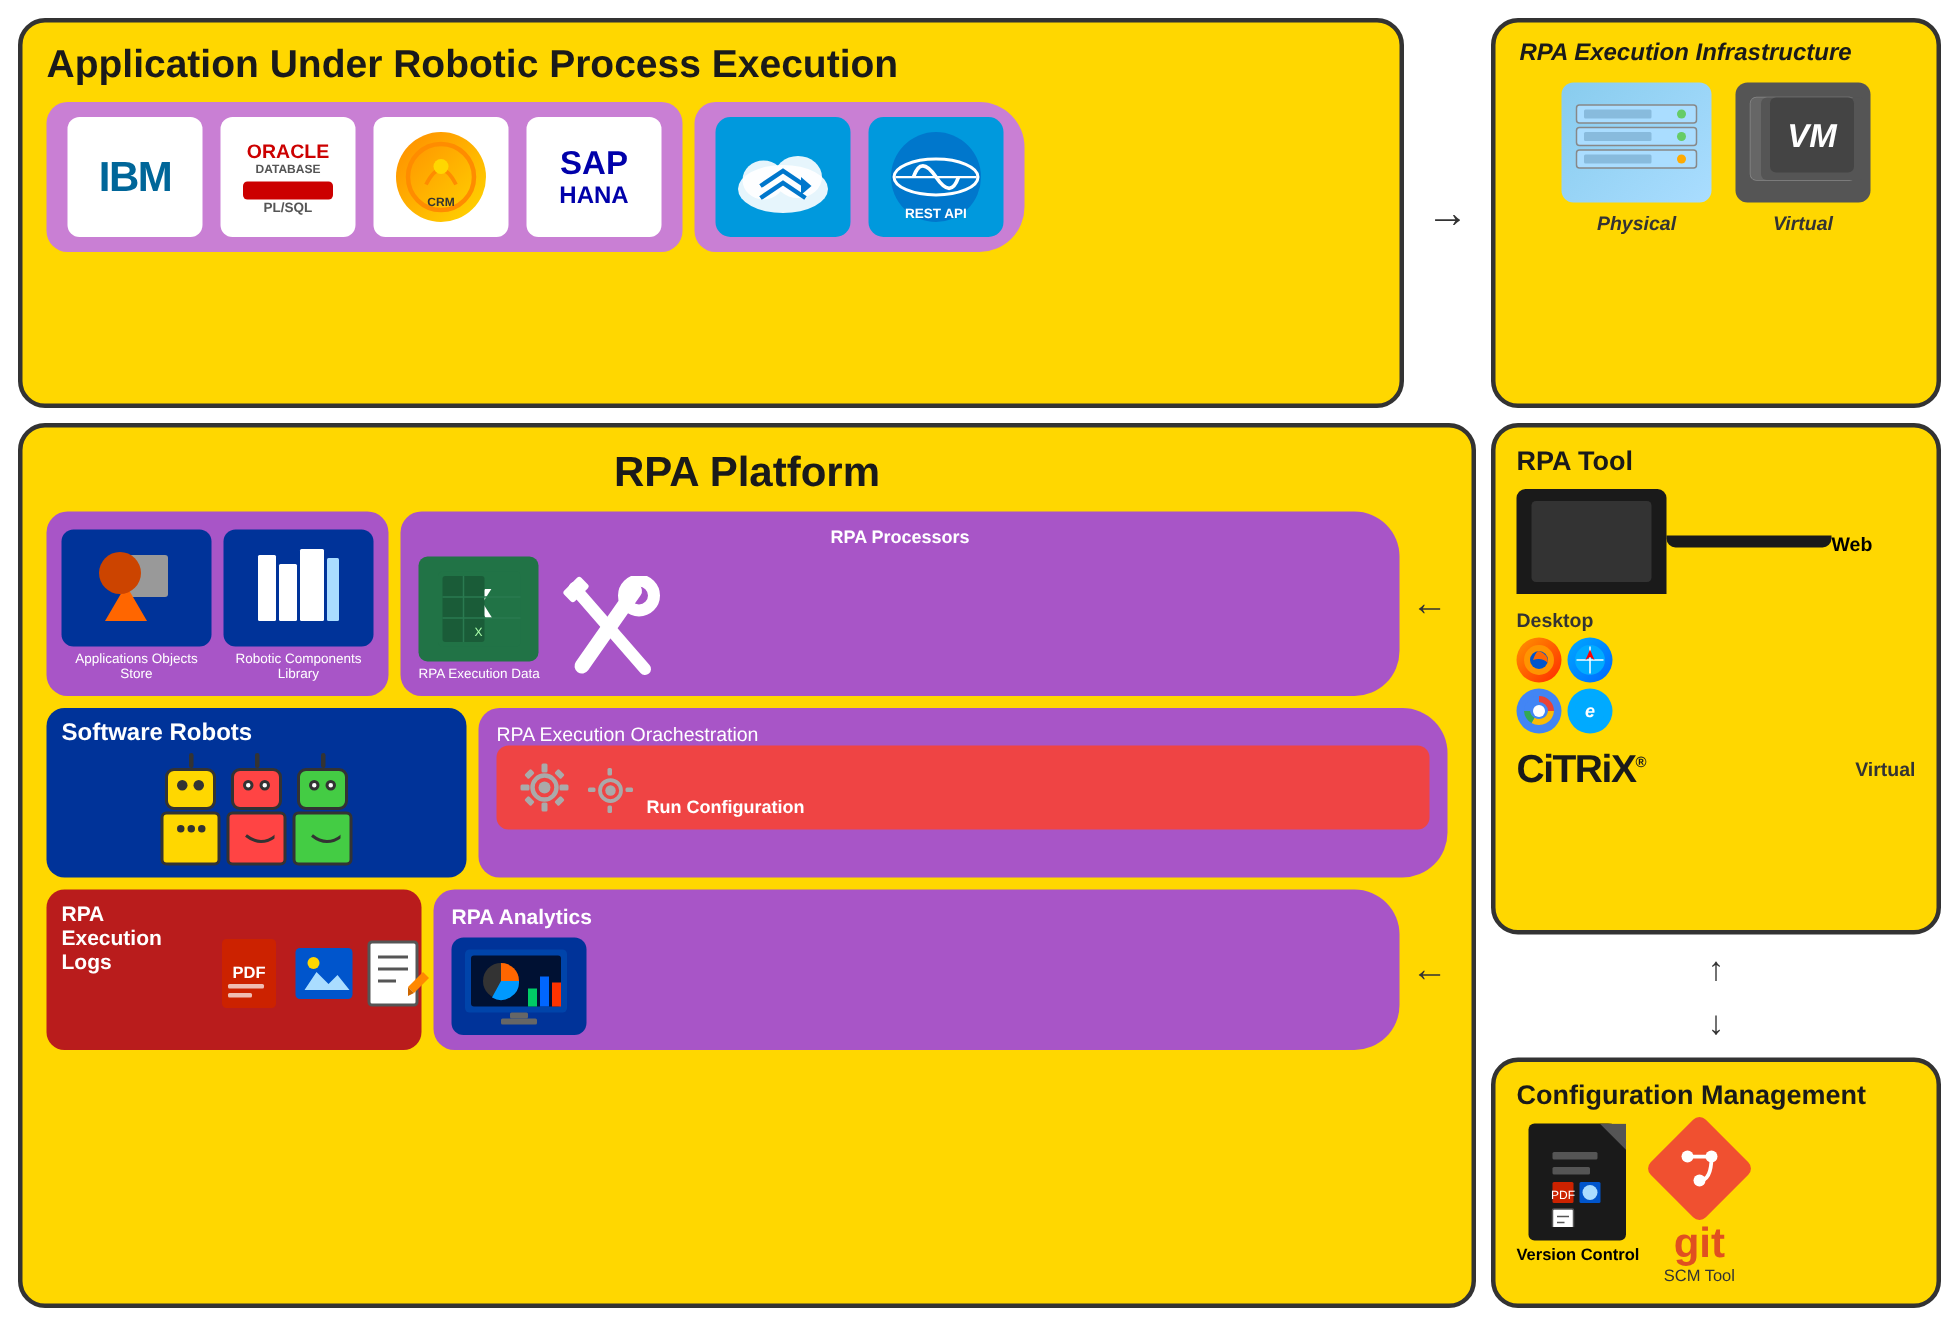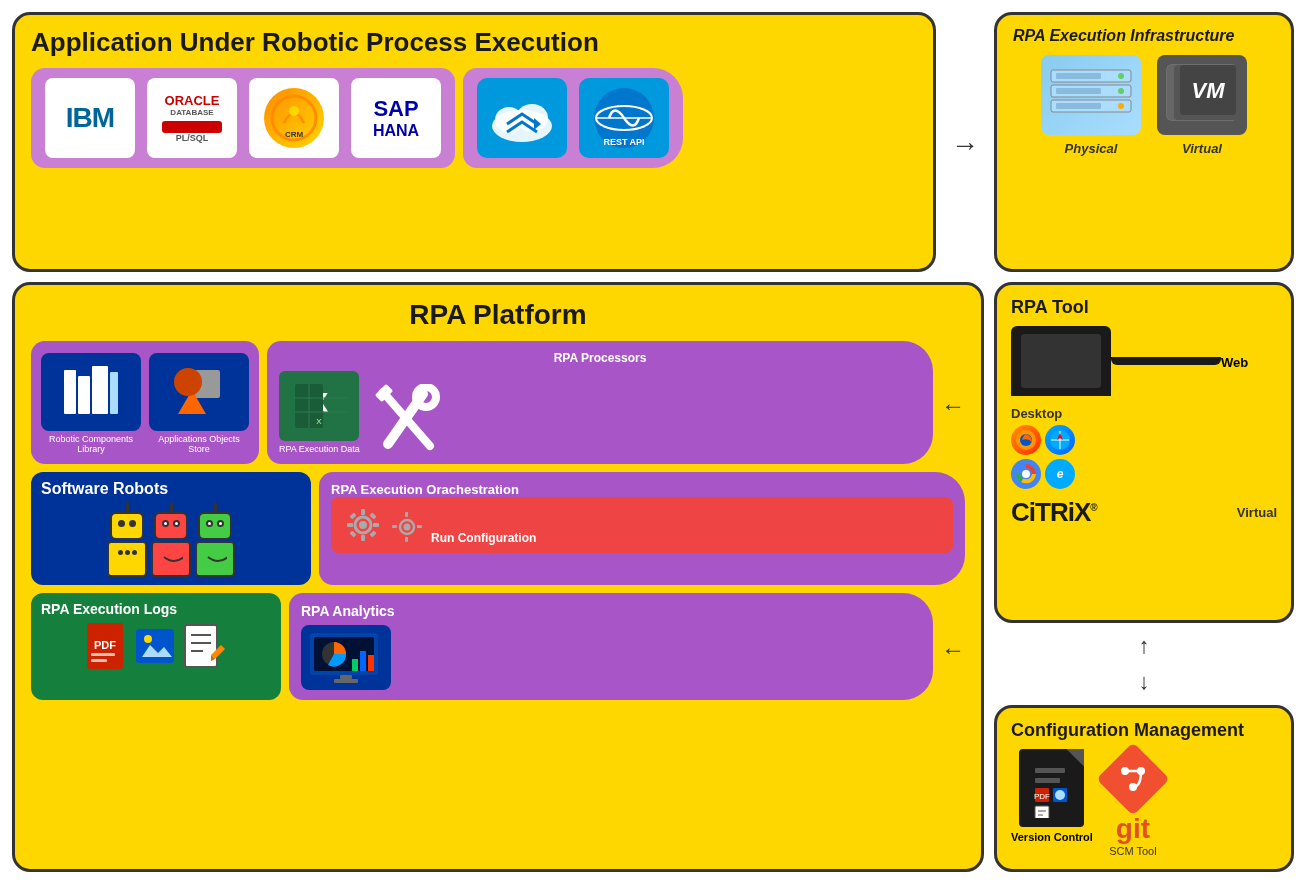--- a/index.html
+++ b/index.html
@@ -298,37 +298,38 @@
     .robot-red .robot-antenna { width: 3px; height: 10px; background: #333; margin: 0 auto; border-radius: 2px; }
 
     .robot-green .robot-head { width: 34px; height: 28px; background: #44cc44; border: 2px solid #333; }
     .robot-green .robot-body { width: 40px; height: 36px; background: #44cc44; border: 2px solid #333; margin-top: 1px; }
     .robot-green .robot-eye { width: 7px; height: 7px; background: #fff; border-radius: 50%; display: inline-block; margin: 2px; border: 2px solid #333; }
     .robot-green .robot-antenna { width: 3px; height: 10px; background: #333; margin: 0 auto; border-radius: 2px; }
 
     .orch-title {
       color: white;
       font-size: 13px;
-      font-weight: bold;
+      font-weight: normal;
     }
 
     .run-config-label {
       color: white;
       font-size: 12px;
       font-weight: bold;
     }
 
     
     .logs-section {
-      background: #15803d;
+      background: #b91c1c;
       border-radius: 12px;
       padding: 8px 10px;
       width: 250px;
       display: flex;
-      flex-direction: column;
+      flex-direction: row;
+      gap: 38px;
     }
 
     .logs-label {
       color: white;
       font-size: 14px;
       font-weight: bold;
     }
 
     .logs-icons {
       display: flex;
@@ -684,39 +685,39 @@
       <div class="platform-inner">
 
         <div class="p-row">
 
           <div class="row1-left">
 
             <div class="comp-wrap">
               <div class="blue-comp-box">
                 <svg width="70" height="60" viewBox="0 0 70 60">
 
+                  <rect x="28" y="8" width="28" height="28" rx="2" fill="#999"></rect>
+                  <polygon points="14,52 42,52 28,28" fill="#ff6600"></polygon>
+                  <circle cx="24" cy="20" r="14" fill="#cc4400"></circle>
+                </svg>
+              </div>
+              <div class="comp-label">Applications Objects<br>Store</div>
+            </div>
+
+            <div class="comp-wrap">
+              <div class="blue-comp-box">
+                <svg width="70" height="60" viewBox="0 0 70 60">
+
                   <rect x="8" y="8" width="12" height="44" rx="1" fill="white"></rect>
                   <rect x="22" y="14" width="12" height="38" rx="1" fill="white"></rect>
                   <rect x="36" y="4" width="16" height="48" rx="1" fill="white"></rect>
                   <rect x="54" y="10" width="8" height="42" rx="1" fill="#aaddff"></rect>
                 </svg>
               </div>
               <div class="comp-label">Robotic Components<br>Library</div>
-            </div>
-
-            <div class="comp-wrap">
-              <div class="blue-comp-box">
-                <svg width="70" height="60" viewBox="0 0 70 60">
-
-                  <rect x="28" y="8" width="28" height="28" rx="2" fill="#999"></rect>
-                  <polygon points="14,52 42,52 28,28" fill="#ff6600"></polygon>
-                  <circle cx="24" cy="20" r="14" fill="#cc4400"></circle>
-                </svg>
-              </div>
-              <div class="comp-label">Applications Objects<br>Store</div>
             </div>
           </div>
 
           <div class="processors-section">
             <div class="proc-title">RPA Processors</div>
             <div class="proc-icons">
 
               <div class="comp-wrap">
                 <div class="excel-box">
                   <svg width="65" height="60" viewBox="0 0 65 60">

